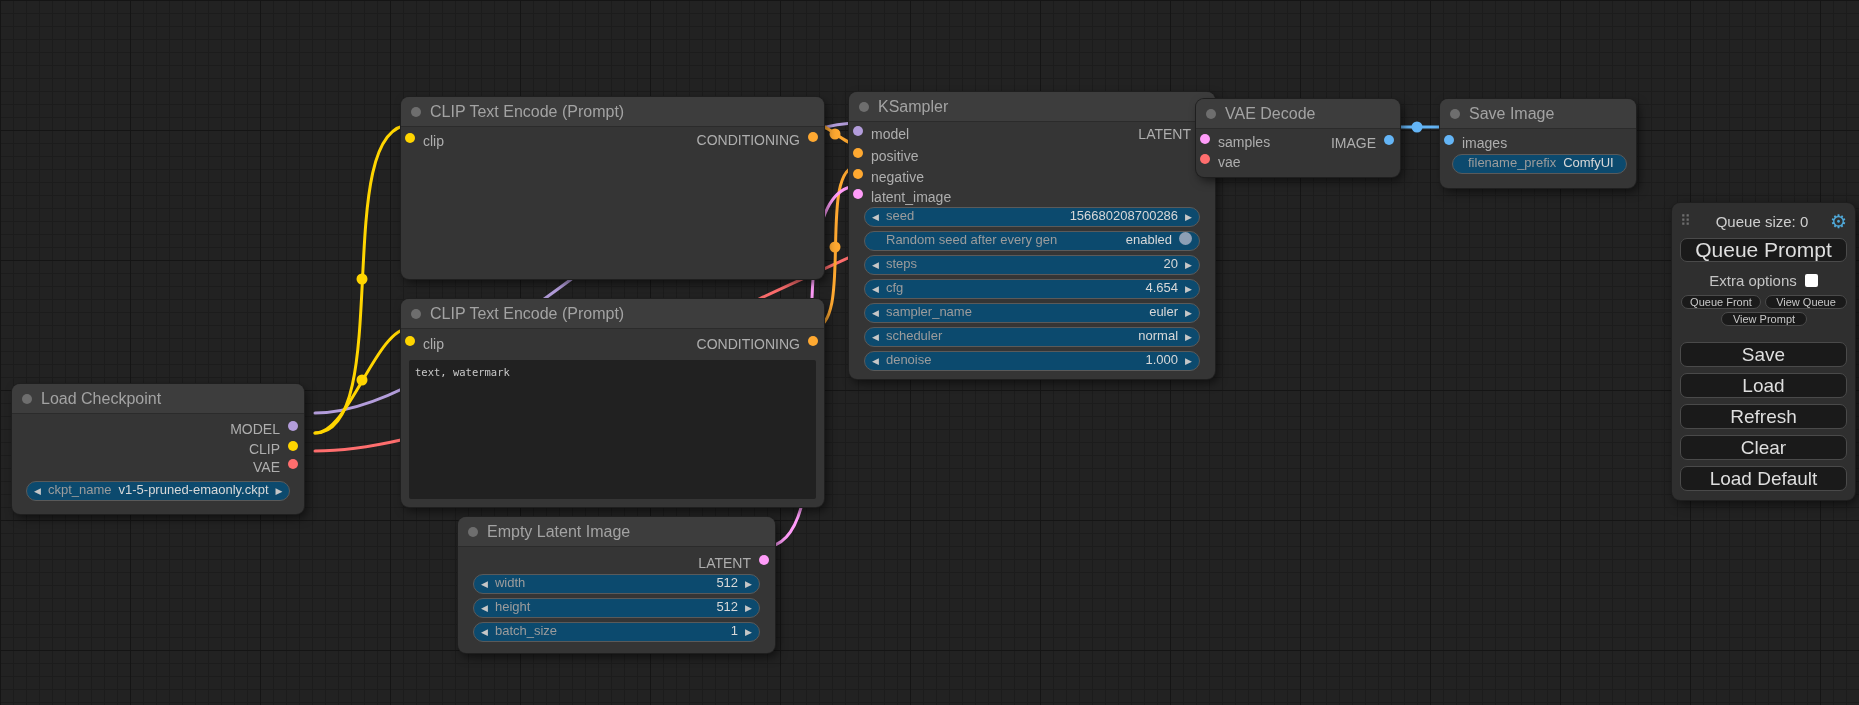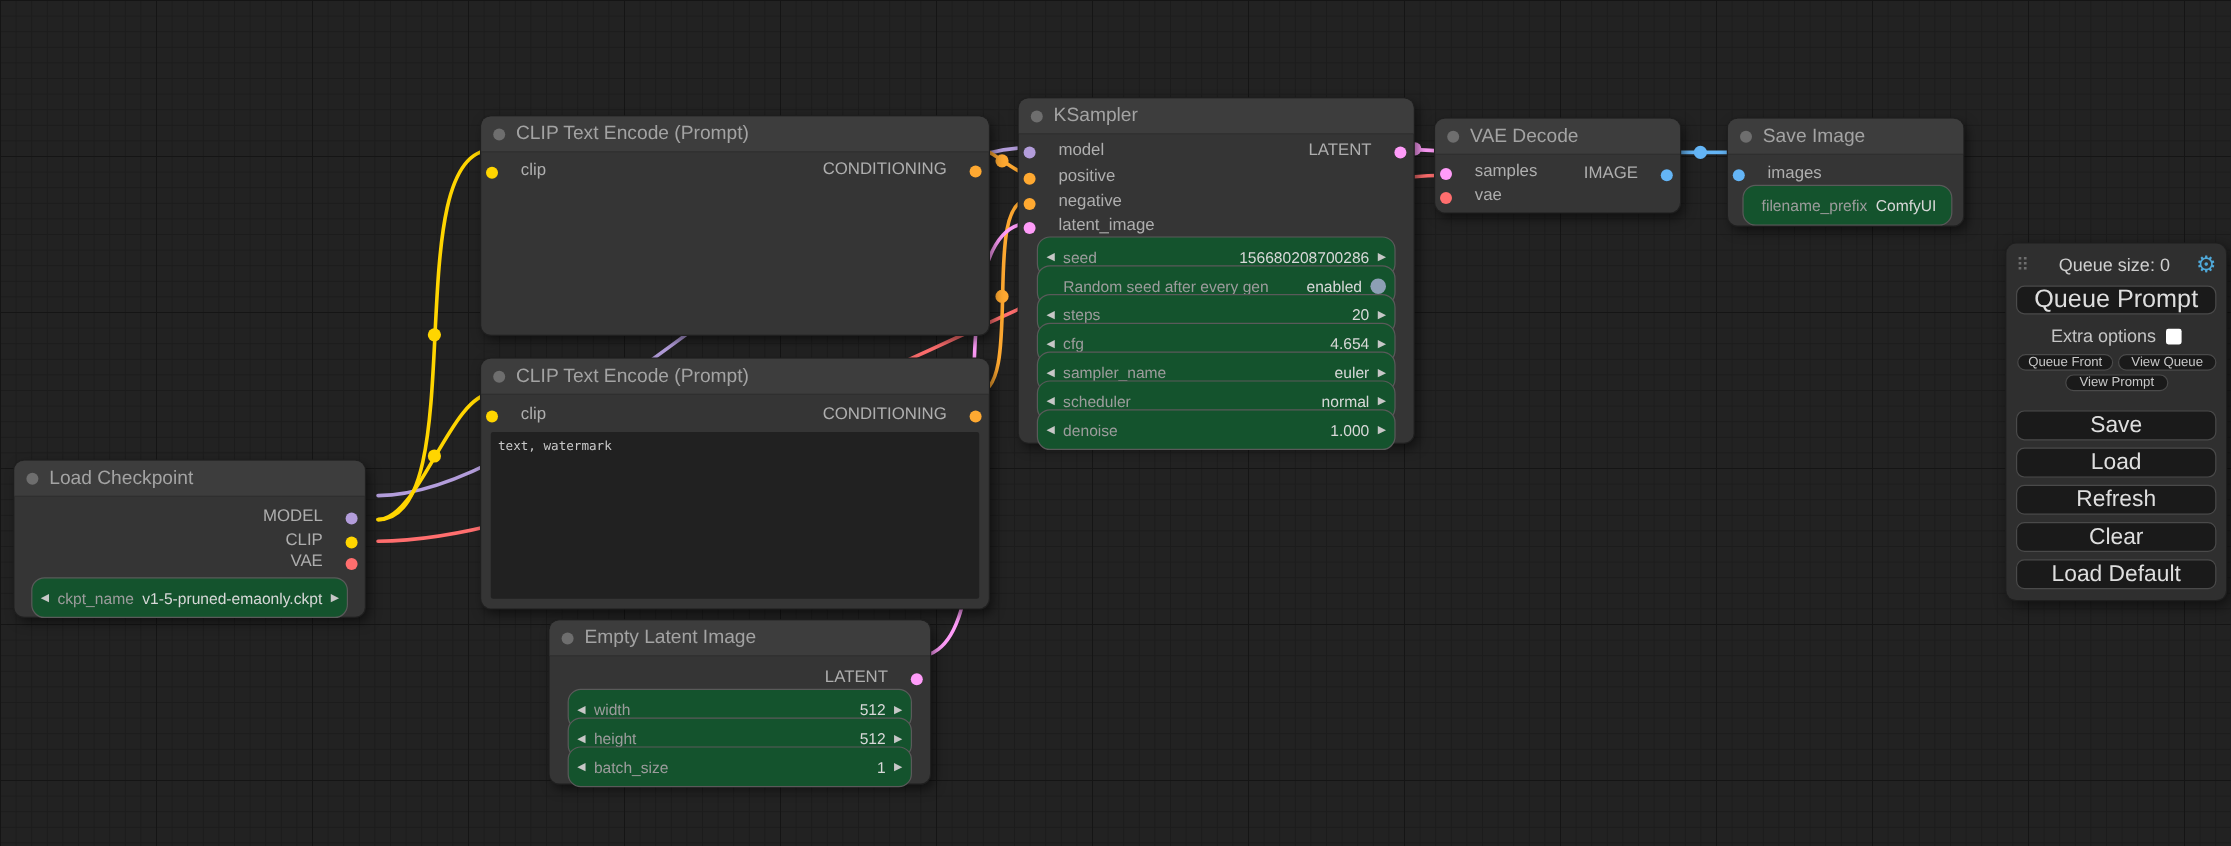--- a/index.html
+++ b/index.html
@@ -21,30 +21,30 @@
     box-sizing:border-box;
     margin-top:16px;
   }
   .ntitle{
     height:30px;background:#3d3d3d;border-radius:8px 8px 0 0;
     border-bottom:1px solid #2b2b2b;display:flex;align-items:center;
     padding-left:10px;box-sizing:border-box;
   }
   .tdot{width:10px;height:10px;border-radius:50%;background:#6e6e6e;margin-right:9px;flex:none;}
   .ttext{color:#a3a3a3;font-size:16px;white-space:nowrap;}
-  .slot{position:absolute;height:16px;display:flex;align-items:flex-end;gap:19px;}
+  .slot{position:absolute;height:16px;display:flex;align-items:flex-start;gap:8px;}
   .slot.in{left:4px;}
   .slot.out{right:6px;flex-direction:row;}
   .sdot{width:10px;height:10px;border-radius:50%;flex:none;}
   .slabel{color:#aeaeae;font-size:14px;white-space:nowrap;line-height:16px;}
   .widget{
     position:absolute;left:15px;right:15px;height:20px;
-    background:#14532d;border:1px solid #5a5a5a;border-radius:11px;
-    display:flex;align-items:center;box-sizing:border-box;
-    font-size:13px;padding:16px 7px;gap:7px;
+    background:#0c4a6e;border:1px solid #5a5a5a;border-radius:11px;
+    display:flex;align-items:flex-start;box-sizing:border-box;
+    font-size:13px;padding:0 7px;gap:7px;
   }
   .warrow{color:#c7c7c7;font-size:9px;flex:none;line-height:18px;}
   .wlabel{color:#9c9c9c;white-space:nowrap;}
   .wvalue{color:#d8d8d8;margin-left:auto;white-space:nowrap;}
   .wtoggle{width:13px;height:13px;border-radius:50%;flex:none;}
   .ta{
     position:absolute;left:8px;right:8px;background:#212121;border-radius:2px;
     color:#c9c9c9;font-family:"DejaVu Sans Mono",monospace;font-size:10.5px;
     line-height:1.55;padding:4px 6px;box-sizing:border-box;
     white-space:pre-wrap;word-break:break-word;
@@ -175,21 +175,21 @@
     <span class="warrow">▶</span>
   </div>
   <div class="widget" style="top:105px">
     <span class="warrow">◀</span>
     <span class="wlabel">batch_size</span>
     <span class="wvalue">1</span>
     <span class="warrow">▶</span>
   </div>
 </div>
 
-<div class="node" style="left:849px;top:66px;width:329px;height:287px">
+<div class="node" style="left:849px;top:76px;width:366px;height:287px">
   <div class="ntitle">
     <span class="tdot"></span>
     <span class="ttext">KSampler</span>
   </div>
   <div class="slot in" style="top:34px">
     <span class="sdot" style="background-color: rgb(179, 157, 219);"></span>
     <span class="slabel">model</span>
   </div>
   <div class="slot in" style="top:56px">
     <span class="sdot" style="background-color: rgb(255, 169, 49);"></span>

